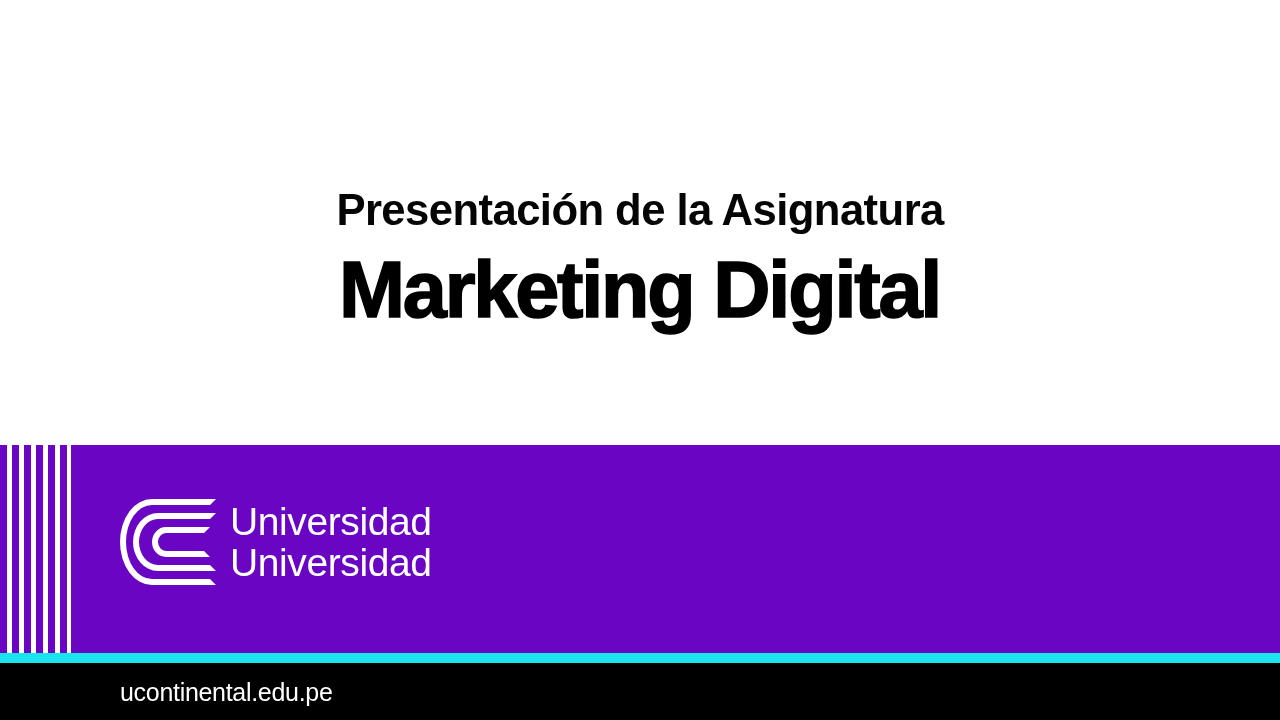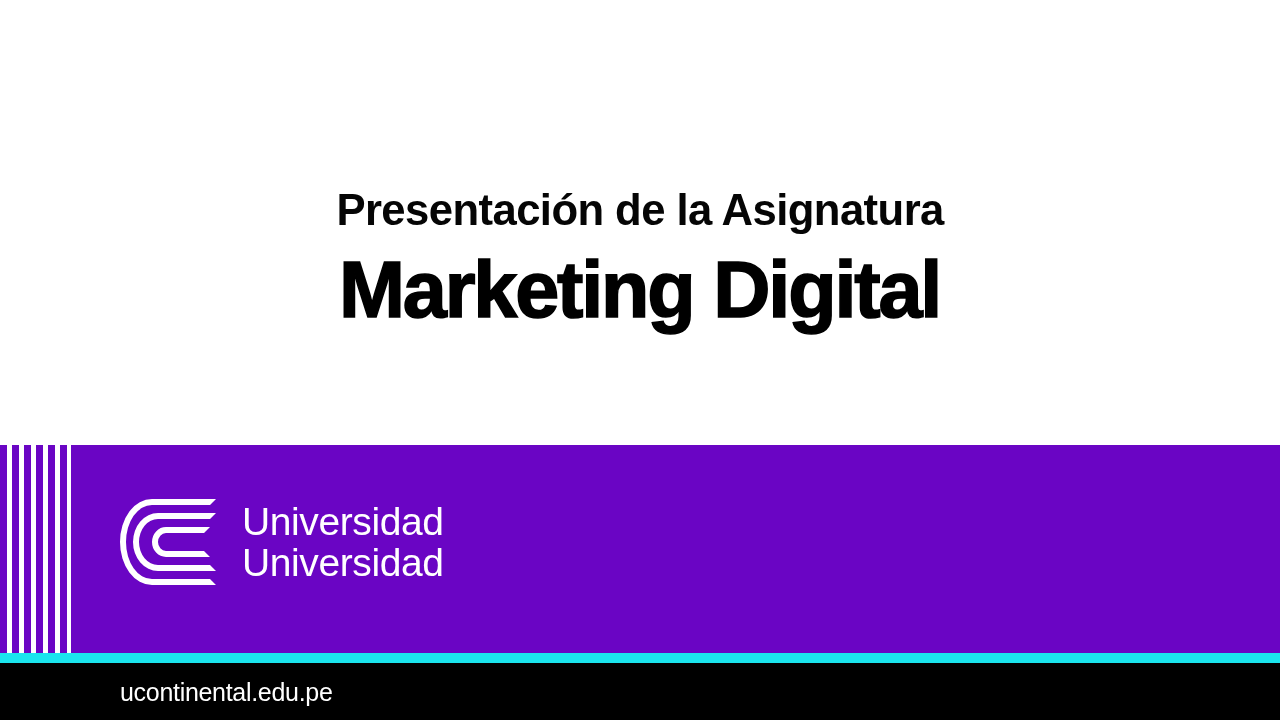--- a/index.html
+++ b/index.html
@@ -85,21 +85,21 @@
     background: #6A05C4;
   }
 
   
   .logo-lockup {
     position: absolute;
     left: 118px;
     top: 497px;
     display: flex;
     align-items: center;
-    gap: 20px;
+    gap: 8px;
   }
   .logo-mark {
     width: 104px;
     height: 90px;
     display: block;
   }
   .wordmark {
     display: flex;
     flex-direction: column;
     justify-content: center;

